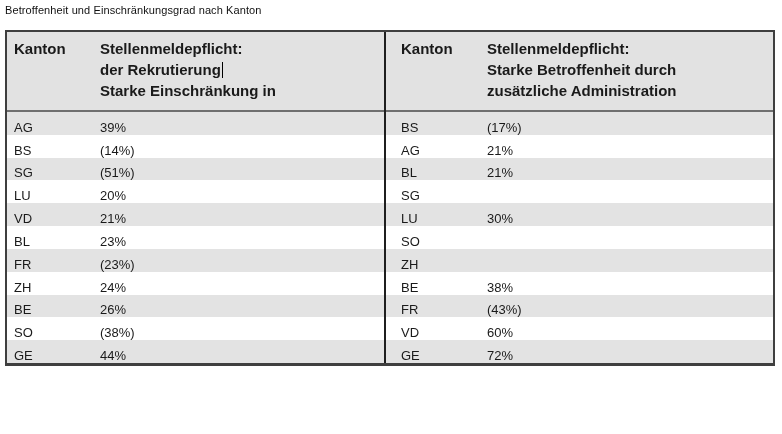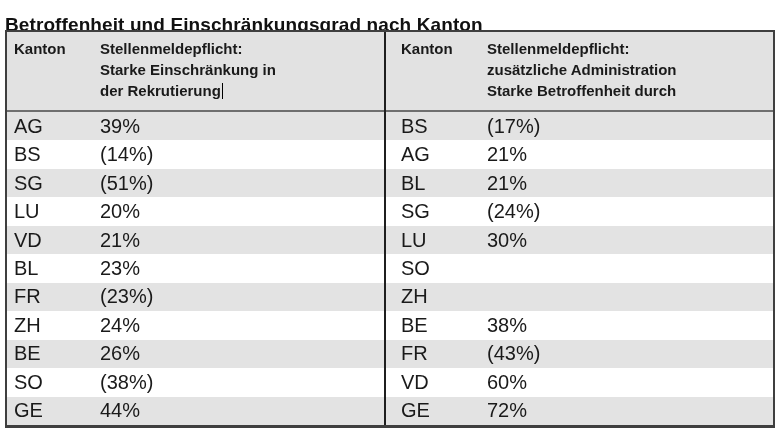--- a/index.html
+++ b/index.html
@@ -4,30 +4,30 @@
 <style>
   * { margin: 0; padding: 0; box-sizing: border-box; }
   html, body {
     width: 782px; height: 434px;
     background: #ffffff;
     overflow: hidden;
     font-family: "Liberation Sans", "DejaVu Sans", sans-serif;
     color: #1a1a1a;
   }
   .page-title {
-    margin: 14px 0 0 5px;
-    font-size: 19px;
-    font-weight: bold;
+    margin: 4px 0 0 5px;
+    font-size: 11px;
+    font-weight: normal;
     letter-spacing: 0.1px;
     color: #111111;
   }
   .table-outer {
     position: absolute;
     left: 5px; top: 30px;
-    width: 770px; height: 398px;
+    width: 770px; height: 336px;
     border: 2px solid #3f3f3f;
     border-bottom-width: 3px;
     background: #6d28d9;
     display: flex;
   }
   .half {
     display: flex;
     flex-direction: column;
     height: 100%;
   }
@@ -57,44 +57,44 @@
     margin-left: 1px;
   }
   .rows {
     flex: 1;
     display: flex;
     flex-direction: column;
   }
   .trow {
     flex: 1;
     display: flex;
-    align-items: center;
-    font-size: 20px;
+    align-items: flex-end;
+    font-size: 13px;
   }
   .half.left  .trow { padding-left: 7px; }
   .half.right .trow { padding-left: 15px; }
   .trow.stripe { background: #e3e3e3; }
   .trow.plain  { background: #ffffff; }
   .cell-kanton { width: 86px; flex: none; }
   .cell-value  { flex: 1; }
 </style>
 </head>
 <body>
 
 <h1 class="page-title">Betroffenheit und Einschränkungsgrad nach Kanton</h1>
 
 <div class="table-outer">
 
   <div class="half left">
     <div class="thead">
       <div class="col-kanton">Kanton</div>
       <div class="col-desc">
         <div class="hline">Stellenmeldepflicht:</div>
+        <div class="hline"><span>der Rekrutierung</span><span class="caret"></span></div>
         <div class="hline">Starke Einschränkung in</div>
-        <div class="hline"><span>der Rekrutierung</span><span class="caret"></span></div>
       </div>
     </div>
     <div class="rows">
 
         <div class="trow stripe">
           <div class="cell-kanton">AG</div>
           <div class="cell-value">39%</div>
         </div>
 
         <div class="trow plain">
@@ -147,22 +147,22 @@
           <div class="cell-value">44%</div>
         </div>
       </div>
   </div>
 
   <div class="half right">
     <div class="thead">
       <div class="col-kanton">Kanton</div>
       <div class="col-desc">
         <div class="hline">Stellenmeldepflicht:</div>
+        <div class="hline">Starke Betroffenheit durch</div>
         <div class="hline">zusätzliche Administration</div>
-        <div class="hline">Starke Betroffenheit durch</div>
       </div>
     </div>
     <div class="rows">
 
         <div class="trow stripe">
           <div class="cell-kanton">BS</div>
           <div class="cell-value">(17%)</div>
         </div>
 
         <div class="trow plain">
@@ -170,21 +170,20 @@
           <div class="cell-value">21%</div>
         </div>
 
         <div class="trow stripe">
           <div class="cell-kanton">BL</div>
           <div class="cell-value">21%</div>
         </div>
 
         <div class="trow plain">
           <div class="cell-kanton">SG</div>
-          <div class="cell-value">(24%)</div>
         </div>
 
         <div class="trow stripe">
           <div class="cell-kanton">LU</div>
           <div class="cell-value">30%</div>
         </div>
 
         <div class="trow plain">
           <div class="cell-kanton">SO</div>
         </div>

